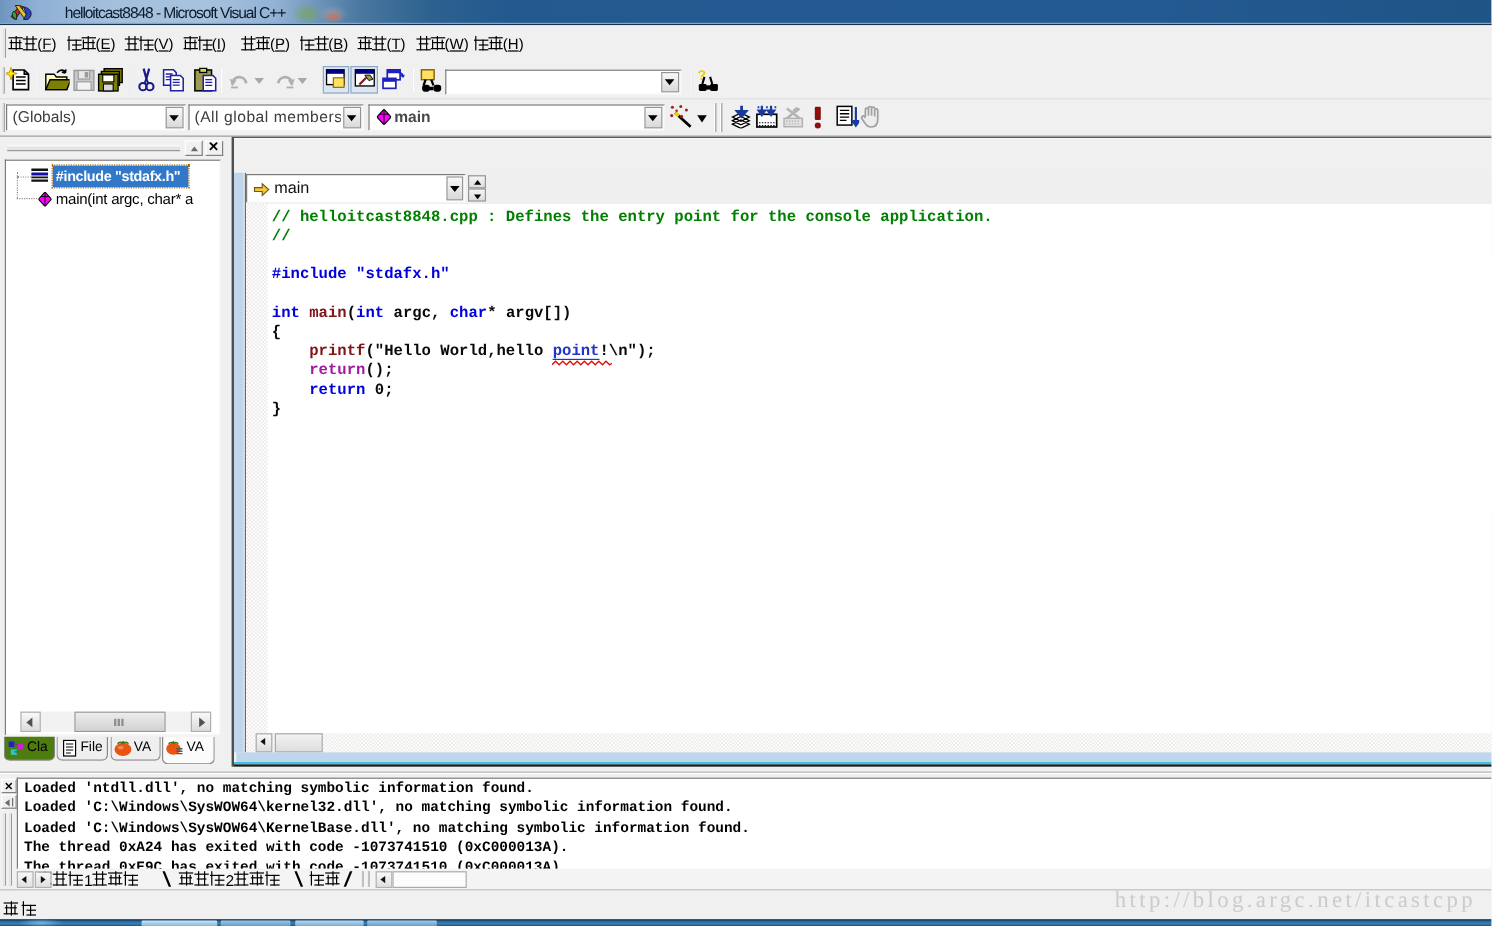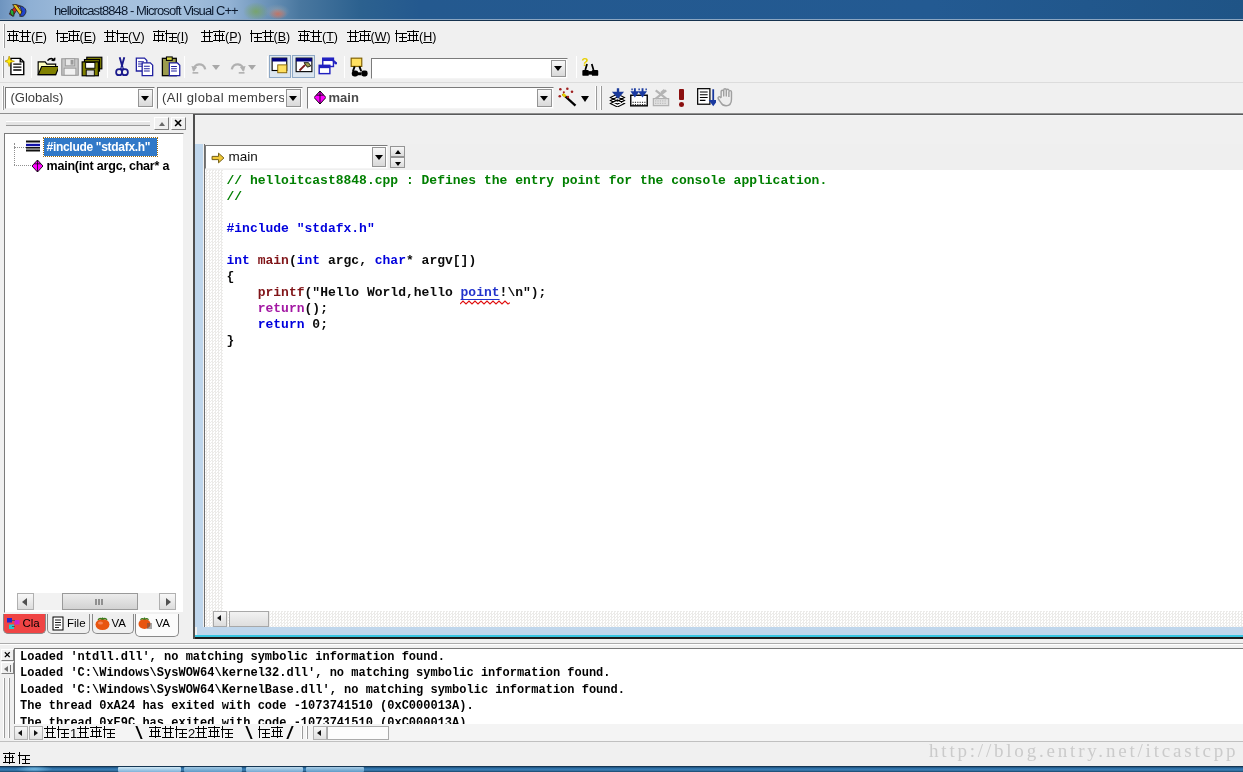--- a/index.html
+++ b/index.html
@@ -260,35 +260,35 @@
    <rect x="0" y="0" width="14" height="12" fill="#fff"></rect>
    <path d="M0 1.5h14M0 10.5h14" stroke="#111" stroke-width="2"></path>
    <path d="M0 5h14" stroke="#1111aa" stroke-width="2.4"></path>
    <path d="M0 7.8h14" stroke="#111" stroke-width="1.6"></path>
   </svg>
   <div class="abs" style="left:38.5px;top:3.5px;width:113px;height:18.5px;background:#3179c8;outline:1.5px dotted #9c6a10;color:#fff;font-size:12px;font-weight:bold;line-height:18px;white-space:pre;overflow:hidden;letter-spacing:-.3px"> #include "stdafx.h"</div>
   <svg class="abs" style="left:26.5px;top:25.5px" width="11" height="12" viewBox="0 0 10 11">
    <path d="M5 0 L10 5.5 L5 11 L0 5.5 Z" fill="#ff00ff" stroke="#000" stroke-width=".8"></path>
    <path d="M2 3.5 h6 M5 0 v11" stroke="#000" stroke-width=".7"></path>
   </svg>
-  <div class="abs" style="left:41.5px;top:24.5px;width:137px;height:16px;color:#000;font-size:12.5px;font-weight:bold;white-space:pre;overflow:hidden;letter-spacing:-.2px">main(int argc, char* a</div>
+  <div class="abs" style="left:41.5px;top:24.5px;width:137px;height:16px;color:#000;font-size:12.5px;font-weight:normal;white-space:pre;overflow:hidden;letter-spacing:-.2px">main(int argc, char* a</div>
   <div class="abs" id="treescroll" style="left:12px;top:459px;width:159px;height:17px;background:#f2f2f2">
    <div class="abs" style="left:0;top:0;width:17px;height:17px;background:linear-gradient(#f8f8f8,#dcdcdc);border:1px solid #b0b0b0">
     <div class="abs" style="left:4px;top:3.5px;border:4px solid transparent;border-right:5px solid #505050;border-left:none"></div>
    </div>
    <div class="abs" style="right:0;top:0;width:17px;height:17px;background:linear-gradient(#f8f8f8,#dcdcdc);border:1px solid #b0b0b0">
     <div class="abs" style="left:6px;top:3.5px;border:4px solid transparent;border-left:5px solid #505050;border-right:none"></div>
    </div>
    <div class="abs" style="left:45px;top:0;width:76px;height:17px;background:linear-gradient(#ececec,#d2d2d2);border:1px solid #9a9a9a">
     <div class="abs" style="left:32px;top:5px;width:1.5px;height:6px;background:#909090;box-shadow:3px 0 #909090,6px 0 #909090"></div>
    </div>
   </div>
  </div>
  <div class="abs" id="paneltabs" style="left:0;top:499.5px;width:190px;height:26px;font-size:11.5px;color:#000">
-  <div class="abs" style="left:3px;top:0;width:42.5px;height:20px;background:#ef4444;border:1px solid #898989;border-top:none;border-radius:0 0 5px 5px">
+  <div class="abs" style="left:3px;top:0;width:42.5px;height:20px;background:#4d7c0f;border:1px solid #898989;border-top:none;border-radius:0 0 5px 5px">
    <svg class="abs" style="left:3px;top:3px" width="13" height="13" viewBox="0 0 13 13">
     <rect x="0" y="1" width="5" height="4.5" fill="#2222cc"></rect>
     <rect x="7.5" y="3" width="5" height="4.5" fill="#cc22cc"></rect>
     <rect x="2" y="7.5" width="5" height="4.5" fill="#22cccc"></rect>
     <path d="M5 3.5 h3 M5 9.5 h3" stroke="#555" stroke-width="1"></path>
    </svg>
    <span class="abs" style="left:18.5px;top:3px">Cla</span>
   </div>
   <div class="abs" style="left:46.5px;top:0;width:43.5px;height:20px;background:#efefef;border:1px solid #898989;border-top:none;border-radius:0 0 5px 5px">
    <svg class="abs" style="left:4px;top:2px" width="12" height="15" viewBox="0 0 12 15">
@@ -407,21 +407,21 @@
   <div class="abs" style="left:292px;top:2px;width:2px;height:13px;border-left:1px solid #fff;background:#9a9a9a"></div>
   <div class="abs" style="left:298.5px;top:2px;width:14px;height:13.5px;background:linear-gradient(#f8f8f8,#e0e0e0);border:1px solid #b0b0b0">
    <div class="abs" style="left:3px;top:2.5px;border:3.5px solid transparent;border-right:4.5px solid #111;border-left:none"></div>
   </div>
   <div class="abs" style="left:313px;top:2px;width:62px;height:13.5px;background:#fcfcfc;border:1px solid #aaa"></div>
  </div>
 </div>
 
 <div class="abs" id="statusbar" style="left:0;top:741px;width:1243px;height:25px;background:#F0F0F0;border-top:1px solid #c0c0c0">
  <div class="abs" style="left:3px;top:9px;color:#000"><b class="cj" style="width:14px;height:14px"></b><b class="cj v3" style="width:14px;height:14px;margin-left:1px"></b></div>
- <div class="abs" style="left:929px;top:-2px;font-family:'Liberation Serif',serif;font-size:19px;letter-spacing:2.8px;color:#cbcbcb">http://blog.entry.net/itcastcpp</div>
+ <div class="abs" style="left:929px;top:-2px;font-family:'Liberation Serif',serif;font-size:19px;letter-spacing:2.8px;color:#cbcbcb">http://blog.argc.net/itcastcpp</div>
 </div>
 
 <div class="abs" id="taskbar" style="left:0;top:766px;width:1243px;height:6px;background:linear-gradient(180deg,#0e2338 0,#2a6ca3 2px,#3c7fb5 4px,#174669 6px)">
  <div class="abs" style="left:16px;top:0;width:36px;height:6px;background:radial-gradient(ellipse at center,rgba(120,190,230,.9),rgba(120,190,230,0) 75%)"></div>
  <div class="abs" style="left:118px;top:.5px;width:63px;height:5.5px;background:linear-gradient(#cfe7f5,#7fb3d9);border-radius:1px"></div>
  <div class="abs" style="left:184px;top:.5px;width:58px;height:5.5px;background:linear-gradient(#9fc6e2,#5e9cc8);border-radius:1px"></div>
  <div class="abs" style="left:246px;top:.5px;width:57px;height:5.5px;background:linear-gradient(#bcd9ec,#74aad3);border-radius:1px"></div>
  <div class="abs" style="left:306px;top:.5px;width:58px;height:5.5px;background:linear-gradient(#a8cce6,#5e9cc8);border-radius:1px"></div>
 </div>
 

